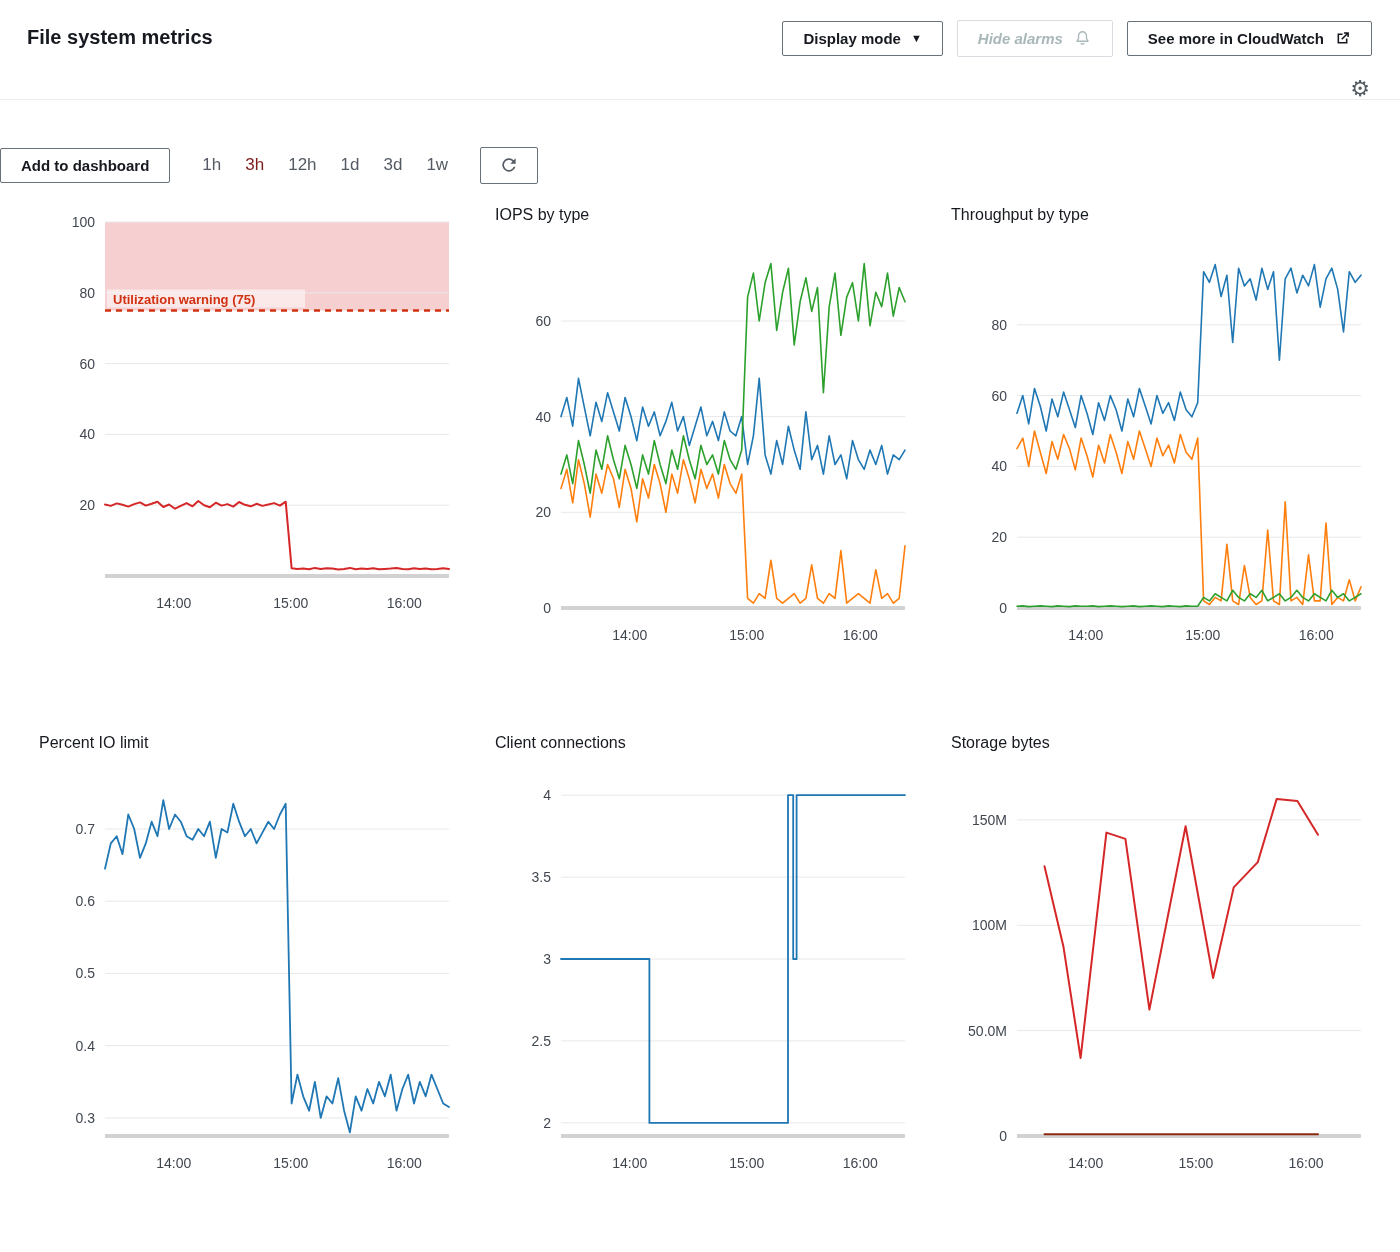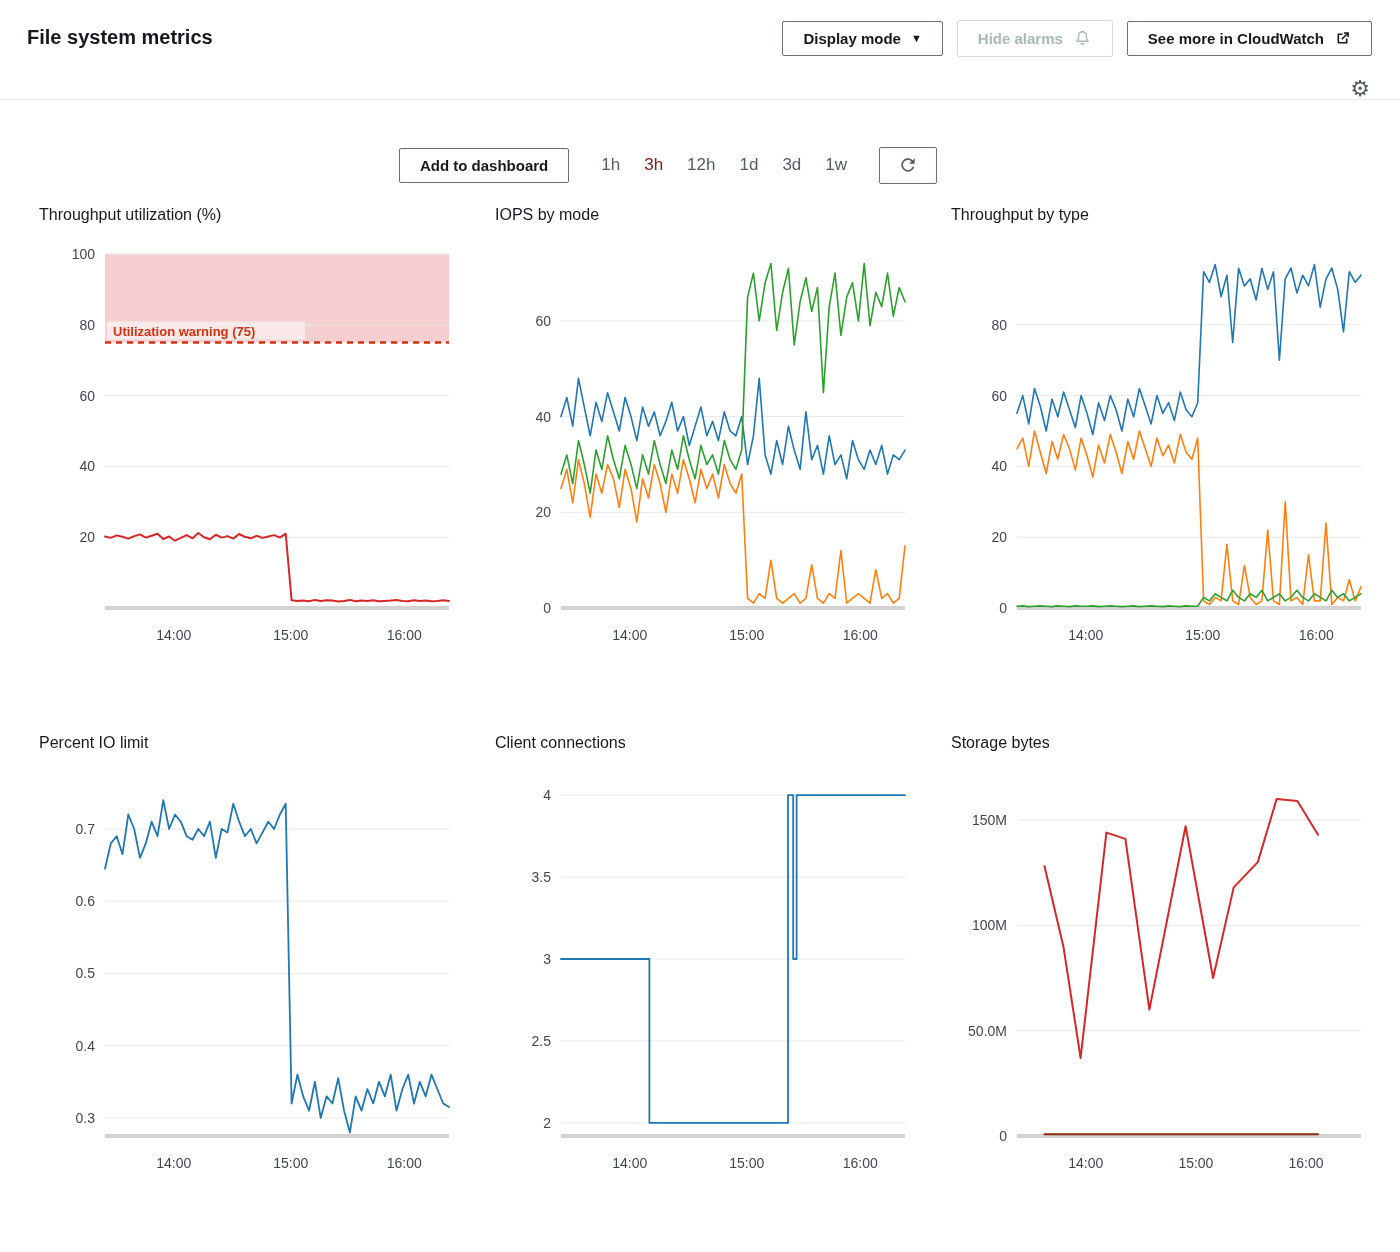--- a/index.html
+++ b/index.html
@@ -6,27 +6,27 @@
   html,body { width:1400px; height:1252px; background:#ffffff;
     font-family:"Liberation Sans", sans-serif; color:#16191f; overflow:hidden; }
 
   
   .header { position:relative; height:100px; background:#fff; border-bottom:1px solid #eaeded; }
   .page-title { position:absolute; left:27px; top:26px; font-size:20px; font-weight:700; }
   .header-actions { position:absolute; right:28px; top:20px; display:flex; gap:14px; align-items:center; }
   .btn { display:inline-flex; align-items:center; gap:10px; background:#fff;
     border:1px solid #687078; border-radius:2px; padding:8px 20px;
     font-family:inherit; font-size:15px; font-weight:700; color:#16191f; cursor:pointer; }
-  .btn.disabled { border-color:#d9dde1; color:#aab7b8; cursor:default; }
+  .btn.disabled { border-color:#d9dde1; color:#aab7b8; cursor:default;font-style:italic; }
   .btn .caret { font-size:11px; line-height:1; }
   .gear-btn { position:absolute; right:30px; top:78px; font-size:22px; color:#545b64;
     background:none; border:none; cursor:pointer; line-height:1; }
 
   
-  .toolbar { margin-top:46px; height:38px; display:flex; justify-content:center;
+  .toolbar { margin-top:46px; height:38px; display:flex; justify-content:flex-start;
     align-items:center; gap:32px; padding-right:64px; }
   .ranges { display:flex; gap:24px; align-items:center; }
   .range { font-size:17px; font-weight:400; color:#545b64; cursor:pointer; }
   .range.active { color:#7f1d1d; }
   .icon-btn { display:inline-flex; align-items:center; justify-content:center;
     border:1px solid #687078; border-radius:2px; background:#fff; width:58px; height:37px; cursor:pointer; }
 
   
   .grid { margin-top:22px; padding-left:39px; display:grid;
     grid-template-columns:420px 420px 420px; column-gap:36px; row-gap:84px; }
@@ -89,21 +89,20 @@
     <span style="display:inline-flex;">
       <svg width="20" height="20" viewBox="0 0 24 24">
         <path d="M17.65 6.35A8 8 0 1 0 19.73 14h-2.1a6 6 0 1 1-1.4-6.25L13.5 10.5H20V4z" fill="#545b64"></path>
       </svg>
     </span>
   </button>
 </div>
 
 <section class="grid">
   <div class="card">
-    <h2 class="chart-title">Throughput utilization (%)</h2>
     <div class="chart">
         <svg width="420" height="412" viewBox="0 0 420 412" xmlns="http://www.w3.org/2000/svg">
           <rect x="66" y="16" width="344" height="88.5" fill="#d62728" opacity="0.22"></rect>
           <line x1="66" y1="299.2" x2="410" y2="299.2" stroke="#e8e8e8" stroke-width="1"></line>
           <text x="56" y="304.2" text-anchor="end" class="tick">20</text>
           <line x1="66" y1="228.4" x2="410" y2="228.4" stroke="#e8e8e8" stroke-width="1"></line>
           <text x="56" y="233.4" text-anchor="end" class="tick">40</text>
           <line x1="66" y1="157.6" x2="410" y2="157.6" stroke="#e8e8e8" stroke-width="1"></line>
           <text x="56" y="162.6" text-anchor="end" class="tick">60</text>
           <line x1="66" y1="86.8" x2="410" y2="86.8" stroke="#e8e8e8" stroke-width="1"></line>
@@ -115,21 +114,21 @@
           <text x="251.8" y="402" text-anchor="middle" class="tick">15:00</text>
           <text x="365.3" y="402" text-anchor="middle" class="tick">16:00</text>
           <rect x="68" y="83.5" width="198" height="18" fill="#ffffff" opacity="0.5"></rect>
           <line x1="66" y1="104.5" x2="410" y2="104.5" stroke="#d13212" stroke-width="2.5" stroke-dasharray="6 5"></line>
           <text x="74" y="97.5" class="thresh" fill="#d13212">Utilization warning (75)</text>
           <path d="M66.0 298.5L71.8 299.9L77.7 297.4L83.5 298.8L89.3 300.6L95.2 298.1L101.0 296.4L106.8 299.6L112.6 297.8L118.5 295.7L124.3 301.0L130.1 298.5L136.0 302.7L141.8 299.9L147.6 297.1L153.5 300.3L159.3 295.0L165.1 299.2L170.9 301.3L176.8 296.7L182.6 299.6L188.4 298.1L194.3 300.6L200.1 296.0L205.9 298.8L211.8 300.3L217.6 297.8L223.4 299.9L229.3 298.5L235.1 297.1L240.9 299.6L246.7 295.7L252.6 362.2L258.4 362.9L264.2 362.6L270.1 363.3L275.9 361.9L281.7 362.9L287.6 362.2L293.4 362.6L299.2 363.6L305.1 362.9L310.9 361.9L316.7 363.3L322.5 362.6L328.4 362.9L334.2 362.2L340.0 363.3L345.9 362.9L351.7 362.6L357.5 361.9L363.4 362.9L369.2 363.3L375.0 362.2L380.8 362.9L386.7 362.6L392.5 363.3L398.3 362.9L404.2 362.2L410.0 362.9" fill="none" stroke="#d62728" stroke-width="2" stroke-linejoin="round" stroke-linecap="round"></path>
         </svg>
       </div>
   </div>
   <div class="card">
-    <h2 class="chart-title">IOPS by mode</h2>
+    <h2 class="chart-title">IOPS by type</h2>
     <div class="chart">
         <svg width="420" height="412" viewBox="0 0 420 412" xmlns="http://www.w3.org/2000/svg">
           <line x1="66" y1="370.0" x2="410" y2="370.0" stroke="#e8e8e8" stroke-width="1"></line>
           <text x="56" y="375" text-anchor="end" class="tick">0</text>
           <line x1="66" y1="274.3" x2="410" y2="274.3" stroke="#e8e8e8" stroke-width="1"></line>
           <text x="56" y="279.3" text-anchor="end" class="tick">20</text>
           <line x1="66" y1="178.6" x2="410" y2="178.6" stroke="#e8e8e8" stroke-width="1"></line>
           <text x="56" y="183.6" text-anchor="end" class="tick">40</text>
           <line x1="66" y1="83.0" x2="410" y2="83.0" stroke="#e8e8e8" stroke-width="1"></line>
           <text x="56" y="88" text-anchor="end" class="tick">60</text>

